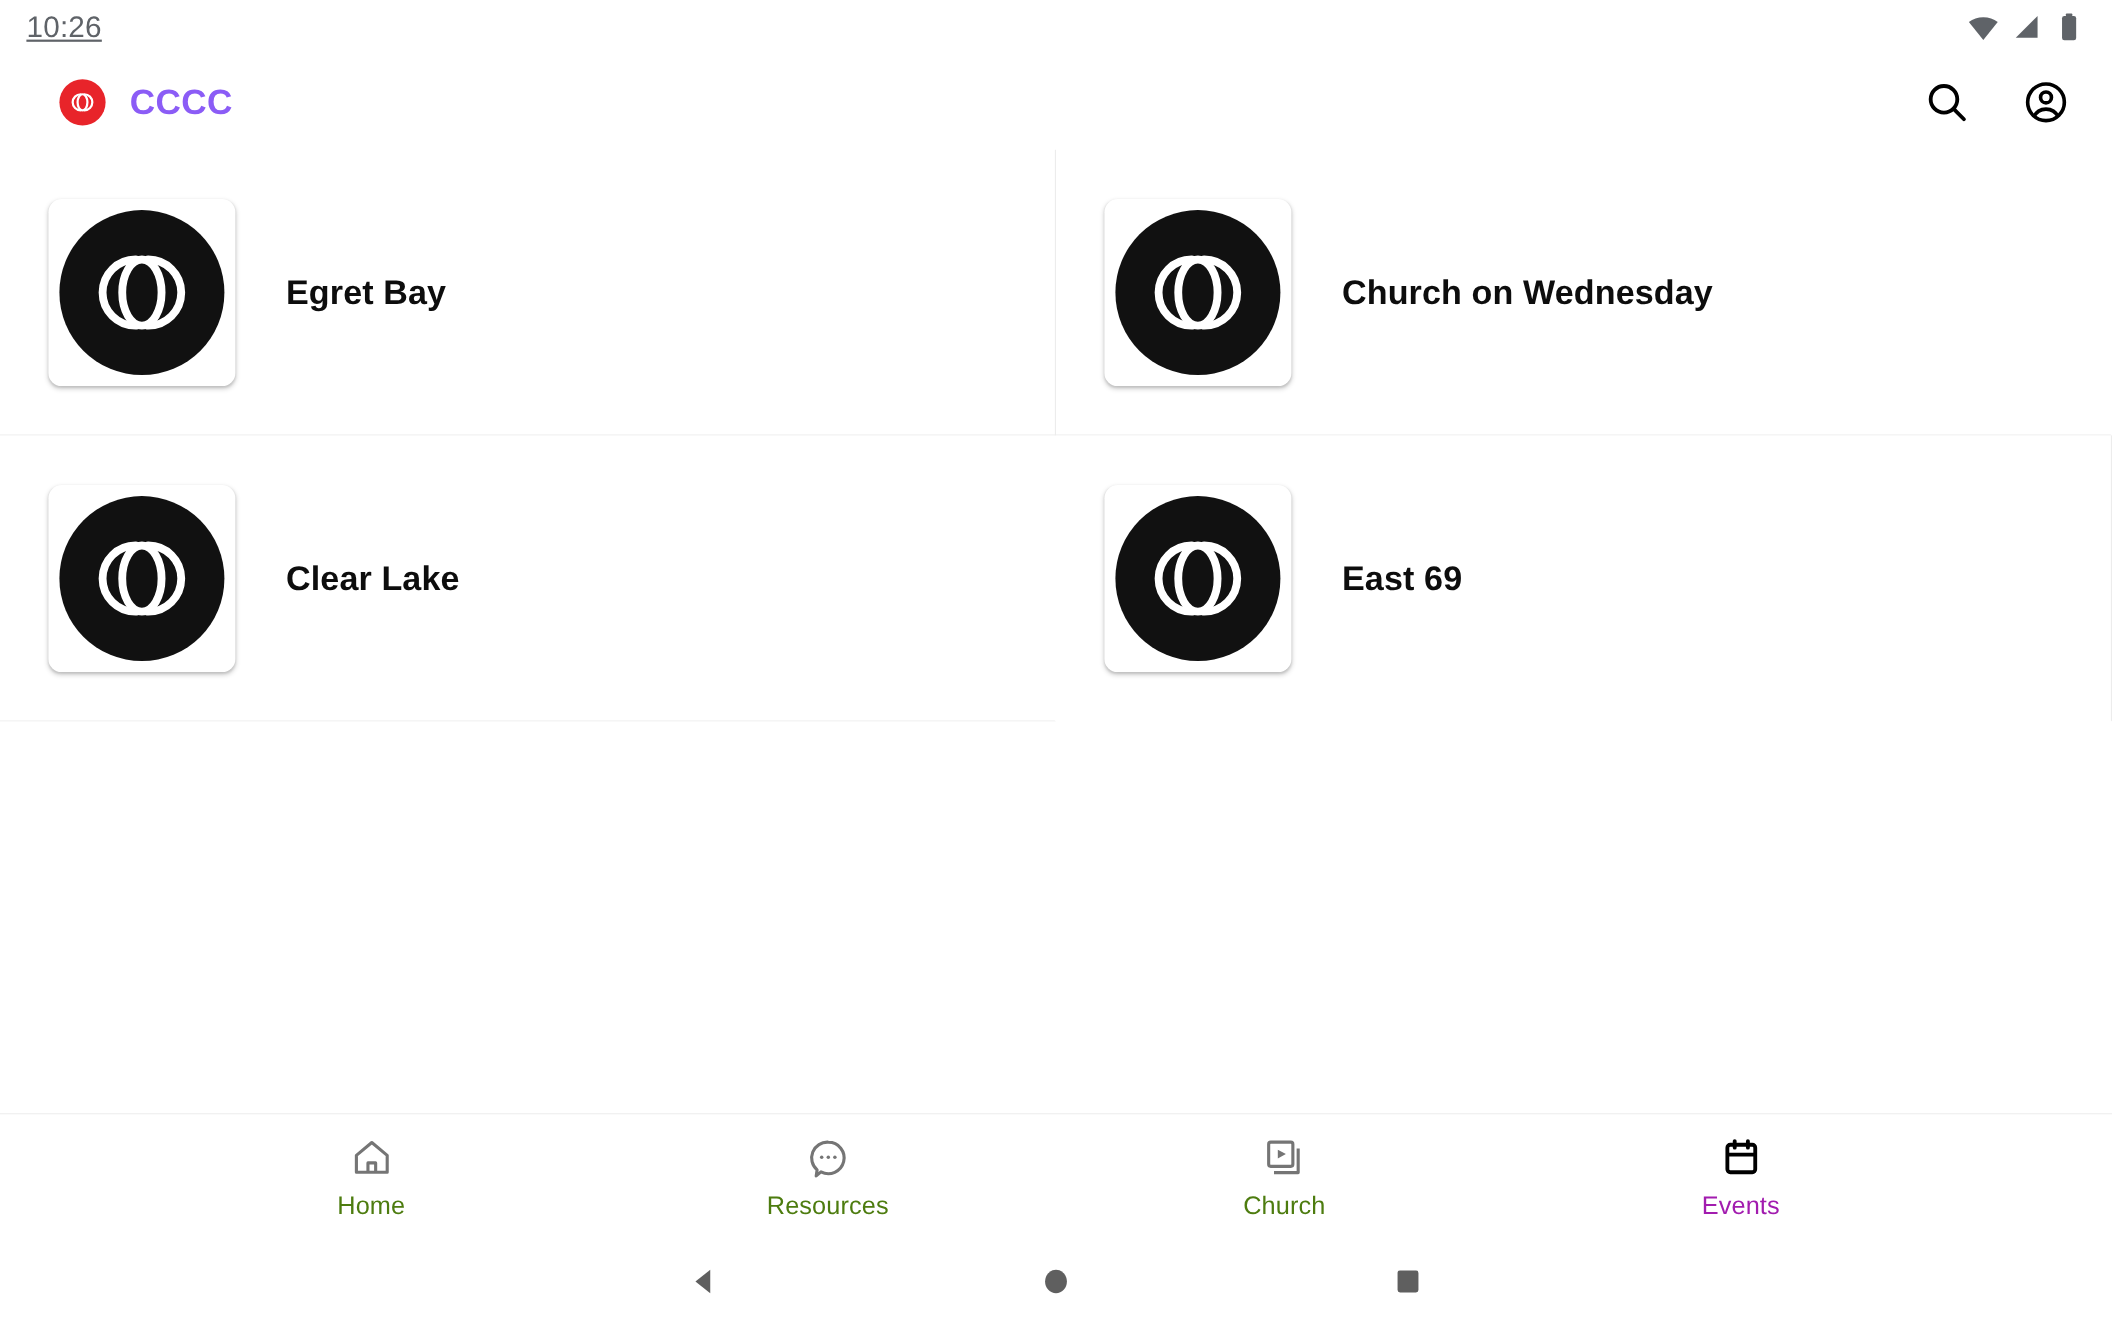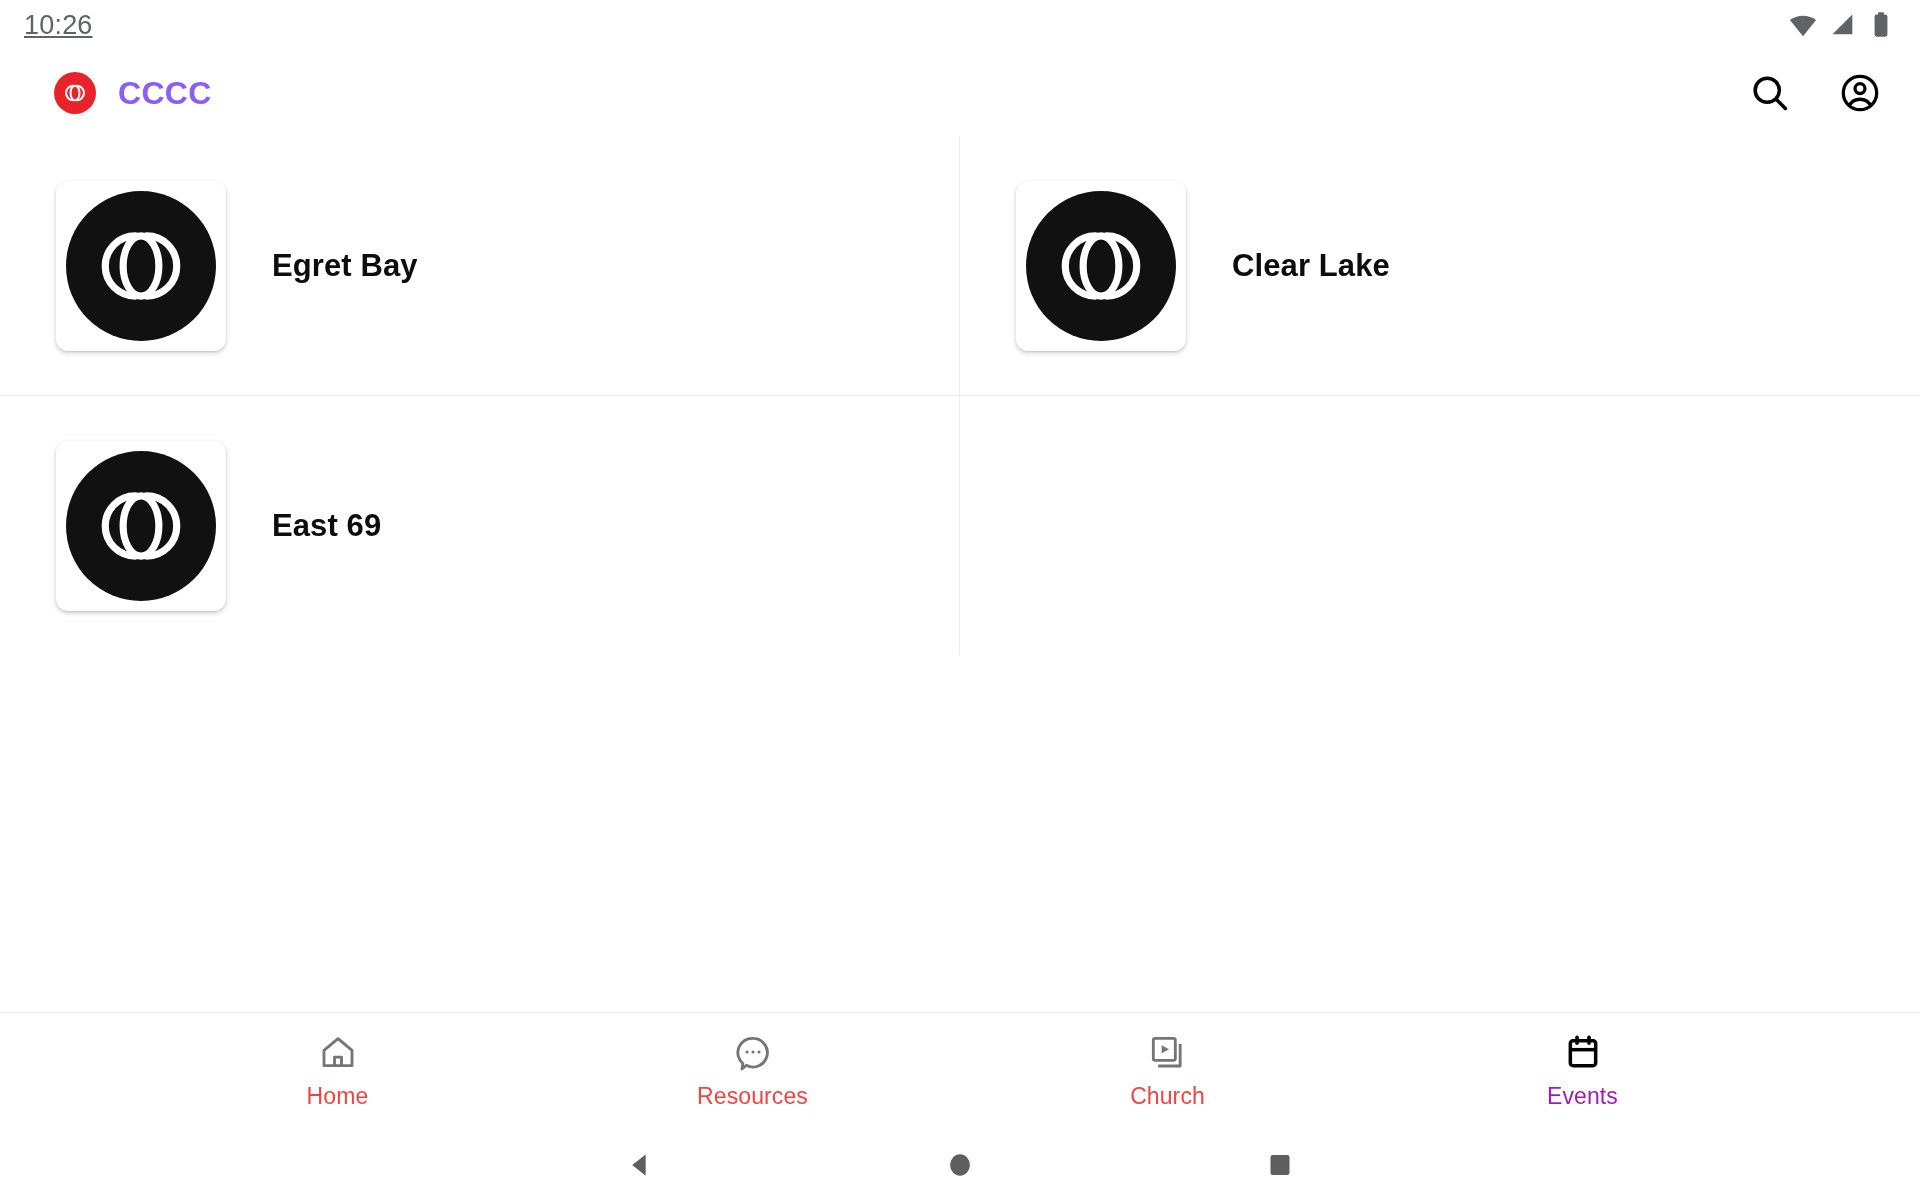--- a/index.html
+++ b/index.html
@@ -103,21 +103,21 @@
   }
   .grid {
     display: grid;
     grid-template-columns: 1fr 1fr;
     width: 100%;
   }
   .grid-cell {
     height: 260px;
     display: flex;
     align-items: center;
-    padding-left: 56px;
+    padding-left: 44px;
     background: #ffffff;
     cursor: pointer;
     border-right: 1px solid #ececec;
     border-bottom: 1px solid #ececec;
     position: relative;
   }
   .grid-cell.empty {
     cursor: default;
   }
   .grid-cell.no-right { border-right: 1px solid transparent; }
@@ -171,21 +171,21 @@
     justify-content: center;
     gap: 10px;
     cursor: pointer;
     background: transparent;
     border: none;
     padding: 6px 0;
   }
   .nav-item svg { display: block; }
   .nav-label {
     font-size: 23px;
-    color: #ef4444;
+    color: #4d7c0f;
     letter-spacing: 0.1px;
   }
   .nav-item.active .nav-label {
     color: #a21caf;
   }
 
   
   .system-nav {
     flex: 0 0 70px;
     height: 70px;
@@ -275,20 +275,32 @@
           <div class="tile-card">
             <div class="tile-disc">
               <svg width="104" height="104" viewBox="0 0 64 64" fill="none" stroke="#ffffff" stroke-width="4.4">
                 <path d="M28.5 13.5a18.5 18.5 0 1 0 0 37" stroke-linecap="round"></path>
                 <ellipse cx="32" cy="32" rx="11" ry="18.5"></ellipse>
                 <path d="M35.5 13.5a18.5 18.5 0 1 1 0 37" stroke-linecap="round"></path>
               </svg>
             </div>
           </div>
           <span class="tile-label">Egret Bay</span>
+        </div>
+        <div class="grid-cell no-right">
+          <div class="tile-card">
+            <div class="tile-disc">
+              <svg width="104" height="104" viewBox="0 0 64 64" fill="none" stroke="#ffffff" stroke-width="4.4">
+                <path d="M28.5 13.5a18.5 18.5 0 1 0 0 37" stroke-linecap="round"></path>
+                <ellipse cx="32" cy="32" rx="11" ry="18.5"></ellipse>
+                <path d="M35.5 13.5a18.5 18.5 0 1 1 0 37" stroke-linecap="round"></path>
+              </svg>
+            </div>
+          </div>
+          <span class="tile-label">Church on Wednesday</span>
         </div>
         <div class="grid-cell no-right">
           <div class="tile-card">
             <div class="tile-disc">
               <svg width="104" height="104" viewBox="0 0 64 64" fill="none" stroke="#ffffff" stroke-width="4.4">
                 <path d="M28.5 13.5a18.5 18.5 0 1 0 0 37" stroke-linecap="round"></path>
                 <ellipse cx="32" cy="32" rx="11" ry="18.5"></ellipse>
                 <path d="M35.5 13.5a18.5 18.5 0 1 1 0 37" stroke-linecap="round"></path>
               </svg>
             </div>

